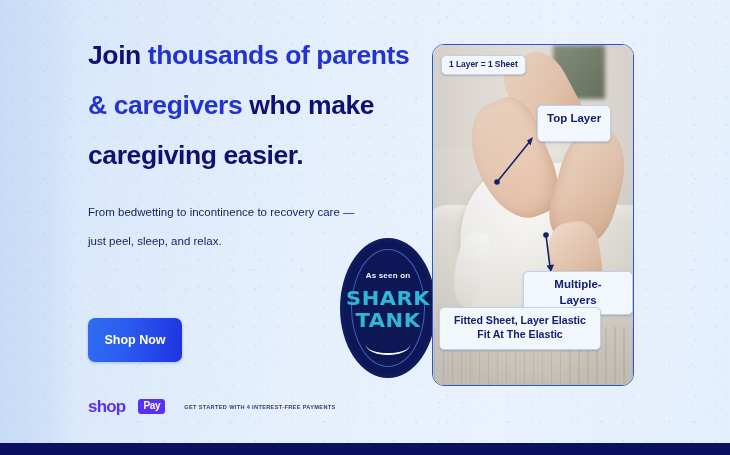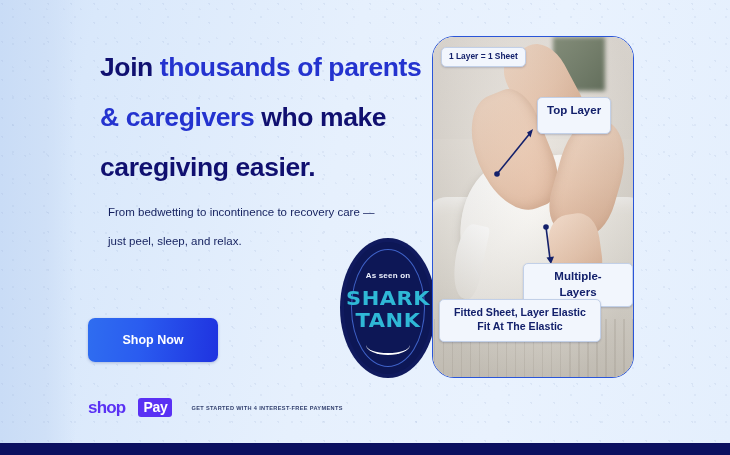--- a/index.html
+++ b/index.html
@@ -42,21 +42,21 @@
   }
 
   
   #copy {
     position: absolute;
     left: 88px;
     top: 30px;
     width: 290px;
   }
   #headline {
-    margin: 12px;
+    margin: 0;
     font-size: 26.5px;
     line-height: 50px;
     font-weight: 800;
     letter-spacing: -0.4px;
     white-space: nowrap;
   }
   .hl-line { display: block; }
   .dark  { color: #101070; }
   .bright{ color: #2433cf; }
 
@@ -64,27 +64,27 @@
     margin: 0;
     position: absolute;
     top: 168px;
     left: 0;
     width: 275px;
     font-size: 11.5px;
     line-height: 29px;
     color: #14205e;
     font-weight: 500;
   }
-  .sub-line { display: block; white-space: nowrap; margin-left: 20px; }
+  .sub-line { display: block; white-space: nowrap; }
 
   #shop-now {
     position: absolute;
     top: 288px;
     left: 0;
-    width: 130px;
+    width: 94px;
     height: 44px;
     border: none;
     border-radius: 7px;
     background: linear-gradient(95deg, #2f6df0 0%, #2a5cf0 40%, #1f33e0 100%);
     color: #ffffff;
     font-family: "Liberation Sans", sans-serif;
     font-size: 12.5px;
     font-weight: 700;
     cursor: pointer;
     box-shadow: 0 1px 3px rgba(20,40,120,.25);
@@ -101,21 +101,21 @@
   #shoppay-word {
     font-size: 17px;
     font-weight: 800;
     color: #5a31f4;
     letter-spacing: -0.8px;
     line-height: 1;
   }
   #shoppay-badge {
     background: #5a31f4;
     color: #ffffff;
-    font-size: 14px;
+    font-size: 10px;
     font-weight: 700;
     border-radius: 3px;
     padding: 2px 5px 3px;
     line-height: 1;
     letter-spacing: -0.3px;
   }
   #shoppay-note {
     margin-left: 6px;
     font-size: 5.6px;
     letter-spacing: .35px;
@@ -190,25 +190,25 @@
     width: 44px;
     height: 18px;
     border-bottom: 2.2px solid #ffffff;
     border-radius: 0 0 50% 50%;
   }
 
   
   #product-panel {
     position: absolute;
     left: 432px;
-    top: 36px;
+    top: 44px;
     width: 200px;
     height: 340px;
     border: 1.6px solid #2a55d8;
-    border-radius: 22px;
+    border-radius: 12px;
     overflow: hidden;
     background: #dfdcd6;
   }
   
   #photo-bg {
     position: absolute; inset: 0;
     background:
       linear-gradient(175deg, #efeae4 0%, #e9e4dd 30%, #ded9d1 60%, #d2cdc4 100%);
   }
   #photo-wall {

